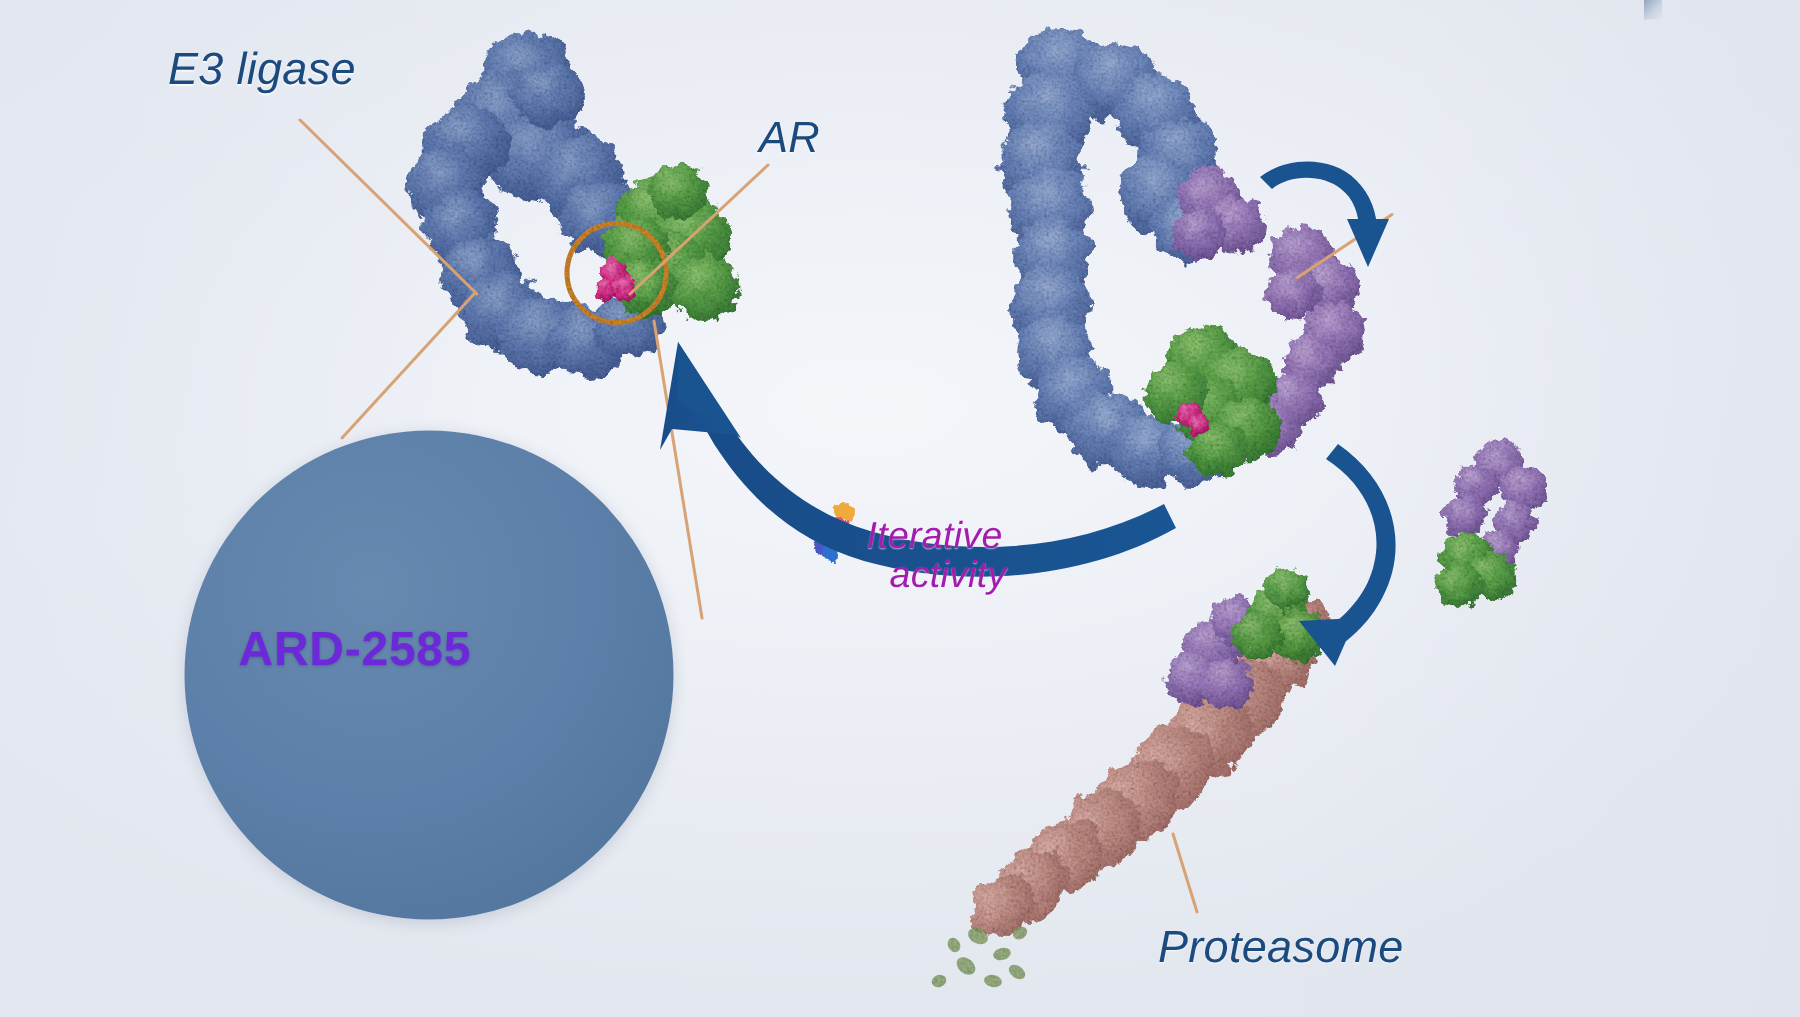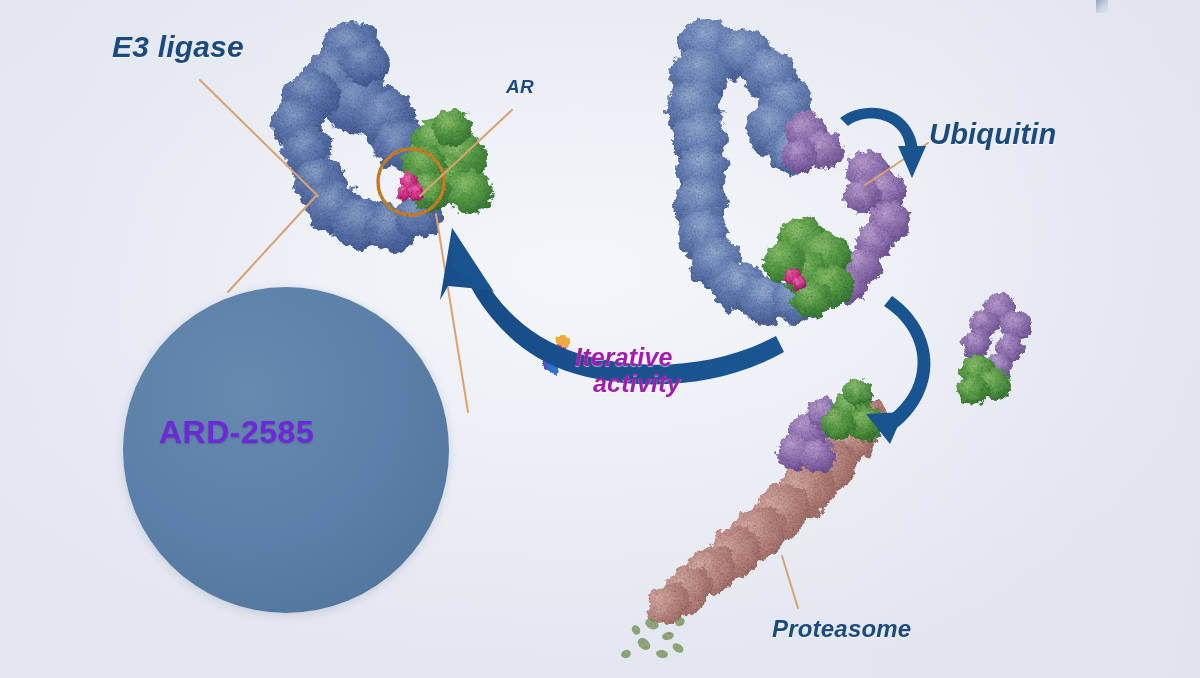--- a/index.html
+++ b/index.html
@@ -27,39 +27,40 @@
     background: linear-gradient(100deg, rgba(226,231,240,0.75) 0%, rgba(246,248,251,0) 28%, rgba(246,248,251,0) 72%, rgba(223,228,238,0.8) 100%);
   }
   .svg-layer {
     position: absolute;
     left: 0; top: 0;
     width: 1200px;
     height: 678px;
   }
   .label {
     position: absolute;
-    font-weight: bold;
+    font-weight: normal;
     font-style: italic;
     white-space: nowrap;
     letter-spacing: 0.2px;
     user-select: none;
+    text-align: center;
   }
   .label-navy {
     color: #1b4a7e;
     text-shadow: 0 1px 1px rgba(255,255,255,0.75);
   }
   .label-orange {
     color: #a21caf;
     text-shadow: 0 1px 1px rgba(255,255,255,0.6);
     line-height: 1.05;
   }
   #lbl-e3       { left: 112px; top: 30px;  font-size: 30px; }
-  #lbl-ar       { left: 506px; top: 76px;  font-size: 19px; }
+  #lbl-ar       { left: 506px; top: 76px;  font-size: 29px; }
   #lbl-ubiq     { left: 929px; top: 118px; font-size: 29px; }
-  #lbl-prot     { left: 772px; top: 615px; font-size: 24px; }
+  #lbl-prot     { left: 772px; top: 615px; font-size: 30px; }
   #lbl-iter     { left: 575px; top: 344px; font-size: 25px; }
   #lbl-iter span { display: block; }
   #lbl-iter .l2 { padding-left: 18px; }
 
   #ard-circle {
     position: absolute;
     left: 123px;
     top: 287px;
     width: 326px;
     height: 326px;
@@ -403,21 +404,20 @@
                C922,352 912,324 884,306
                Z"></path>
       <path d="M866,414 L904,412 L890,444 Z"></path>
     </g>
   </svg>
 
   <div class="label label-navy" id="lbl-e3">E3 ligase</div>
 
   <div class="label label-navy" id="lbl-ar">AR</div>
 
-  <div class="label label-navy" id="lbl-ubiq">Ubiquitin</div>
 
   <div class="label label-navy" id="lbl-prot">Proteasome</div>
 
   <div class="label label-orange" id="lbl-iter">
     <span class="l1">Iterative</span>
     <span class="l2">activity</span>
   </div>
 
   <div id="corner-artifact"></div>
 

